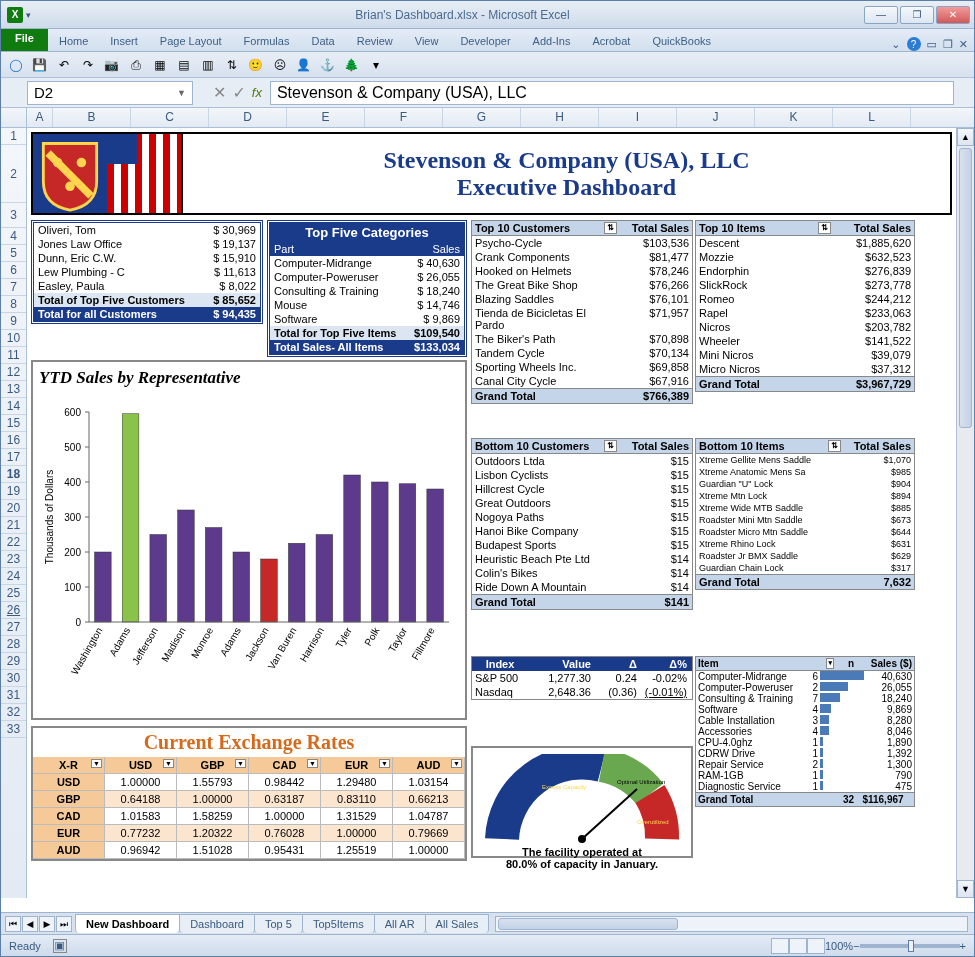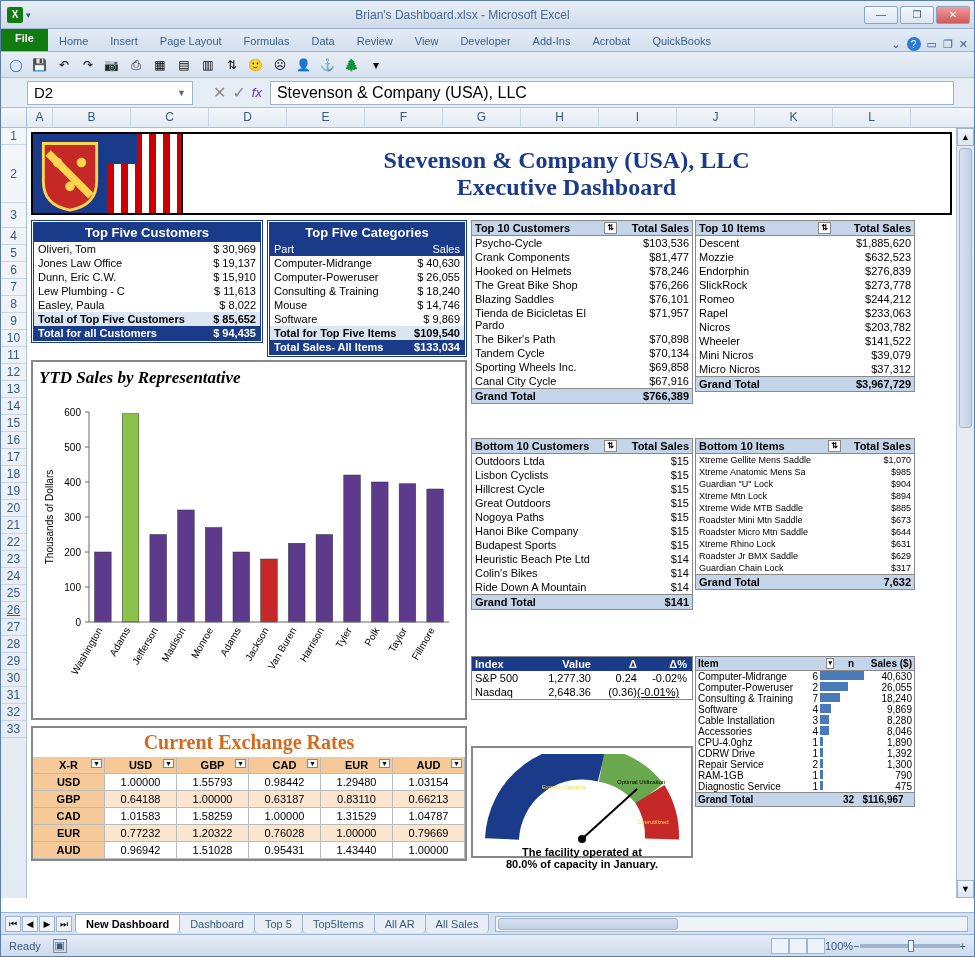--- a/index.html
+++ b/index.html
@@ -14,21 +14,21 @@
 .ribbon-tabs{height:23px;background:linear-gradient(#e4ecf6,#d2dfee);display:flex;align-items:flex-end;border-bottom:1px solid #9fb5cf;padding-left:0}
 .file-tab{background:#107c10;color:#fff;height:23px;padding:4px 14px;font-size:11px;cursor:pointer;font-weight:bold}
 .rtab{padding:4px 11px;font-size:11px;color:#3e5f86;cursor:pointer}
 .rtab-icons{margin-left:auto;padding-right:6px;display:flex;gap:6px;align-items:center;font-size:11px;color:#3e5f86}
 .qat{height:26px;background:linear-gradient(#e8eef5,#d6e1ef);display:flex;align-items:center;padding-left:6px;gap:6px;border-bottom:1px solid #b0c3da}
 .qat-btn{width:18px;height:18px;display:flex;align-items:center;justify-content:center;font-size:12px;cursor:pointer}
 .namebox-bar{height:30px;background:#e7edf5;display:flex;align-items:center;border-bottom:1px solid #abc0d8}
 .namebox{width:166px;background:#fff;height:24px;border:1px solid #9fb5cf;margin-left:26px;display:flex;align-items:center;padding:0 6px;font-size:15px}
 .namebox .dd{margin-left:auto;font-size:9px;color:#666}
 .fx-area{display:flex;align-items:center;margin-left:20px;flex:1}
-.fx-lbl{font-style:italic;font-size:13px;color:#6d28d9;margin-right:8px}
+.fx-lbl{font-style:italic;font-size:13px;color:#4d7c0f;margin-right:8px}
 .fx-val{background:#fff;height:24px;border:1px solid #9fb5cf;flex:1;margin-right:20px;display:flex;align-items:center;padding:0 6px;font-size:16px}
 .col-headers{height:20px;background:linear-gradient(#f3f6fa,#e2eaf3);display:flex;border-bottom:1px solid #abc0d8;font-size:12px;color:#3a5a7f}
 .corner{width:26px;border-right:1px solid #abc0d8;background:linear-gradient(#f3f6fa,#e2eaf3)}
 .ch{border-right:1px solid #c8d5e4;text-align:center;padding-top:2px}
 .grid-area{display:flex;height:770px}
 .row-headers{width:26px;background:linear-gradient(#f3f6fa,#e2eaf3);border-right:1px solid #abc0d8;display:flex;flex-direction:column;font-size:12px;color:#3a5a7f;text-align:center}
 .rh{border-bottom:1px solid #c8d5e4;display:flex;align-items:center;justify-content:center;flex-shrink:0}
 .canvas{flex:1;position:relative;background:#fff;overflow:hidden}
 .vscroll{width:18px;background:#e7eaee;border-left:1px solid #abc0d8;position:relative}
 .vscroll .thumb{position:absolute;top:20px;left:2px;right:2px;height:280px;background:linear-gradient(90deg,#d8e1ee,#c2d2e6);border:1px solid #9fb5cf;border-radius:3px}
@@ -199,21 +199,21 @@
       <div class="rh" style="height: 17px;">8</div>
       <div class="rh" style="height: 17px;">9</div>
       <div class="rh" style="height: 17px;">10</div>
       <div class="rh" style="height: 17px;">11</div>
       <div class="rh" style="height: 17px;">12</div>
       <div class="rh" style="height: 17px;">13</div>
       <div class="rh" style="height: 17px;">14</div>
       <div class="rh" style="height: 17px;">15</div>
       <div class="rh" style="height: 17px;">16</div>
       <div class="rh" style="height: 17px;">17</div>
-      <div class="rh" style="height: 17px;">18</div>
+      <div class="rh" style="height: 17px; font-weight: bold;">18</div>
       <div class="rh" style="height: 17px;">19</div>
       <div class="rh" style="height: 17px;">20</div>
       <div class="rh" style="height: 17px;">21</div>
       <div class="rh" style="height: 17px;">22</div>
       <div class="rh" style="height: 17px;">23</div>
       <div class="rh" style="height: 17px;">24</div>
       <div class="rh" style="height: 17px;">25</div>
       <div class="rh" style="height: 17px; text-decoration: underline;">26</div>
       <div class="rh" style="height: 17px;">27</div>
       <div class="rh" style="height: 17px;">28</div>
@@ -236,21 +236,20 @@
             </svg></div>
         <div class="flag"></div>
       </div>
       <div class="banner-text">
         <div>Stevenson &amp; Company (USA), LLC</div>
         <div>Executive Dashboard</div>
       </div>
     </div>
 
     <div class="panel" style="top:92px;left:4px;width:232px">
-      <div class="panel-hdr">Top Five Customers</div>
       <div id="t5c">
           <div class="panel-row">
             <span>Oliveri, Tom</span>
             <span>$ 30,969</span>
           </div>
           <div class="panel-row">
             <span>Jones Law Office</span>
             <span>$ 19,137</span>
           </div>
           <div class="panel-row">
@@ -620,45 +619,45 @@
             <div>1.20322</div>
             <div>0.76028</div>
             <div>1.00000</div>
             <div>0.79669</div>
           </div>
           <div class="xr-row">
             <div>AUD</div>
             <div>0.96942</div>
             <div>1.51028</div>
             <div>0.95431</div>
-            <div>1.43440</div>
+            <div>1.25519</div>
             <div>1.00000</div>
           </div>
         </div>
     </div>
 
     <div class="idx-tbl" style="top:528px;left:444px;width:222px">
       <div class="idx-hdr" id="idxh">
-          <span style="width: 50px; text-align: left;">Index</span>
+          <span style="width: 50px; text-align: center;">Index</span>
           <span style="width: 66px; text-align: right;">Value</span>
           <span style="width: 46px; text-align: right;">Δ</span>
           <span style="width: 50px; text-align: right;">Δ%</span>
         </div>
       <div id="idxrows">
           <div class="idx-row">
             <span style="width: 50px; text-align: left;">S&amp;P 500</span>
             <span style="width: 66px; text-align: right;">1,277.30</span>
             <span style="width: 46px; text-align: right;">0.24</span>
             <span style="width: 50px; text-align: right;">-0.02%</span>
           </div>
           <div class="idx-row">
             <span style="width: 50px; text-align: left;">Nasdaq</span>
             <span style="width: 66px; text-align: right;">2,648.36</span>
             <span style="width: 46px; text-align: right;">(0.36)</span>
-            <span style="width: 50px; text-align: left; text-decoration: underline;">(-0.01%)</span>
+            <span style="width: 50px; text-align: right; text-decoration: underline;">(-0.01%)</span>
           </div>
         </div>
     </div>
 
     <div class="gauge-box" style="top:618px;left:444px;width:222px;height:112px">
       <svg width="200" height="90" viewBox="0 0 200 90">
         <path d="M20 85 A80 80 0 0 1 120 11" fill="none" stroke="#1a3a8a" stroke-width="34"></path>
         <path d="M120 11 A80 80 0 0 1 168 40" fill="none" stroke="#6aa84f" stroke-width="34"></path>
         <path d="M168 40 A80 80 0 0 1 180 85" fill="none" stroke="#c62828" stroke-width="34"></path>
         <text x="60" y="35" font-size="6" fill="#ffd54f">Excess Capacity</text>

